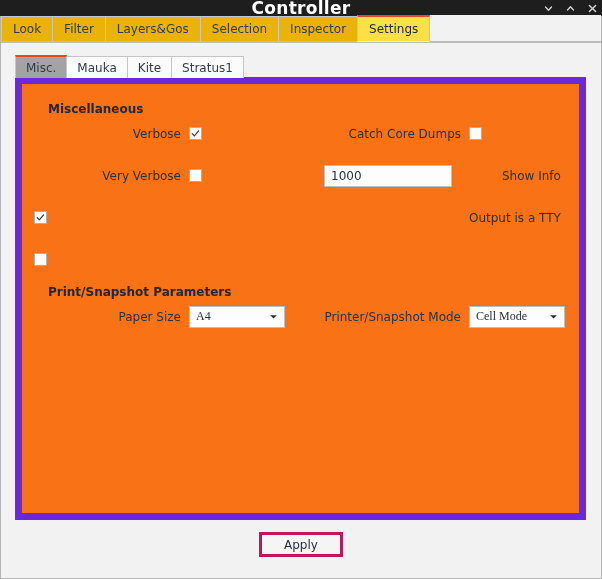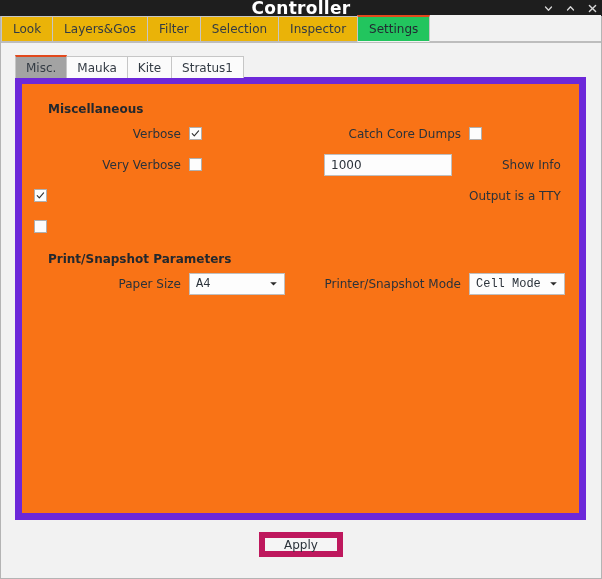--- a/index.html
+++ b/index.html
@@ -94,21 +94,21 @@
     color: #333b44;
     background: #eab308;
     border: 1px solid #c6c6c6;
     border-bottom: 1px solid #bdbdbd;
     margin-right: -1px;
     cursor: default;
     white-space: nowrap;
     font-family: "DejaVu Sans", sans-serif;
   }
   .main-tab.active {
-    background: #22c55e;
+    background: #fde047;
     border-bottom: 1px solid #f2f2f2;
     border-top: 2px solid #e2491d;
     height: 27px;
     z-index: 3;
     color: #222a33;
   }
   #main-tab-filler {
     flex: 1 1 auto;
     height: 26px;
     border-bottom: 1px solid #bdbdbd;
@@ -175,21 +175,21 @@
   }
   .section-title.second {
     margin-top: 12px;
   }
 
   
   .form-grid {
     display: grid;
     grid-template-columns: 155px 135px 145px auto;
     align-items: center;
-    row-gap: 4px;
+    row-gap: 15px;
     margin-left: 0;
   }
   .fld-label {
     font-size: 12px;
     color: #2b323a;
     text-align: right;
     padding-right: 8px;
     white-space: nowrap;
     font-family: "DejaVu Sans", sans-serif;
   }
@@ -236,21 +236,21 @@
     box-sizing: border-box;
     height: 22px;
     border: 1px solid #bfbfbf;
     background: #fdfdfd;
     color: #2b323a;
     font-size: 12px;
     display: flex;
     align-items: center;
     padding: 0 6px;
     cursor: pointer;
-    font-family: Liberation Mono, monospace;
+    font-family: Liberation Serif, serif;
     position: relative;
   }
   .combo .combo-value { flex: 1 1 auto; white-space: nowrap; }
   .combo .combo-arrow {
     margin-left: 8px;
     display: flex;
     align-items: center;
   }
   .combo-paper { width: 96px; }
   .combo-mode { width: 96px; }
@@ -258,21 +258,21 @@
   
   #apply-row {
     display: flex;
     justify-content: center;
     margin-top: 12px;
   }
   #apply-button {
     box-sizing: border-box;
     width: 84px;
     height: 25px;
-    border: 6px solid #be185d;
+    border: 3px solid #be185d;
     background: #f5f5f5;
     color: #2b323a;
     font-size: 12px;
     display: flex;
     align-items: center;
     justify-content: center;
     cursor: pointer;
     font-family: "DejaVu Sans", sans-serif;
   }
 </style>
@@ -303,24 +303,24 @@
     </div>
   </div>
 
   <div id="window-body">
 
     <div id="main-tabbar">
       <div class="main-tab">
         <span>Look</span>
       </div>
       <div class="main-tab">
+        <span>Filter</span>
+      </div>
+      <div class="main-tab">
         <span>Layers&amp;Gos</span>
-      </div>
-      <div class="main-tab">
-        <span>Filter</span>
       </div>
       <div class="main-tab">
         <span>Selection</span>
       </div>
       <div class="main-tab">
         <span>Inspector</span>
       </div>
       <div class="main-tab active">
         <span>Settings</span>
       </div>

